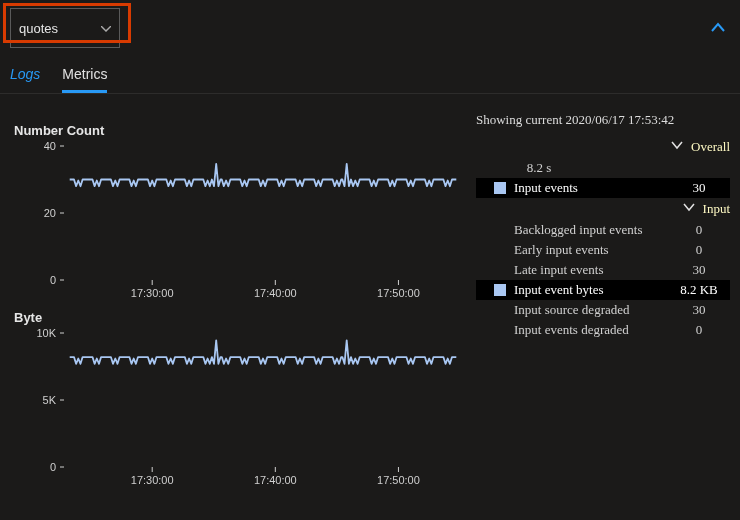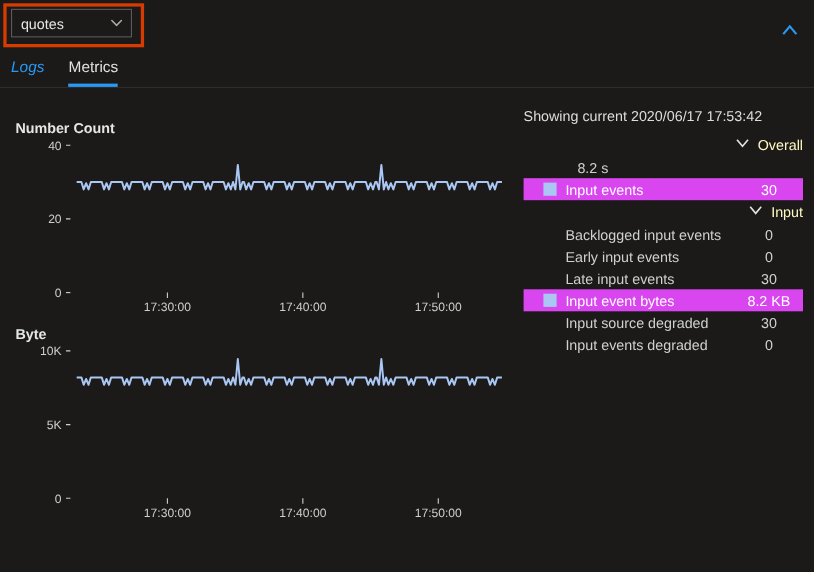--- a/index.html
+++ b/index.html
@@ -14,21 +14,21 @@
   .root { width: 740px; height: 520px; position: relative; }
 
   
   .topbar {
     display: flex; align-items: center;
     padding: 8px 10px 4px 10px;
     position: relative;
   }
   .dropdown {
     display: flex; align-items: center; justify-content: space-between;
-    width: 110px; height: 26px;
+    width: 110px; height: 40px;
     border: 1px solid #5a5a5a;
     background: #1b1a19;
     color: #e6e6e6;
     font-size: 13px;
     padding: 0 8px;
     cursor: pointer;
   }
   .dropdown .chev { font-size: 11px; opacity: .8; }
   .highlight-box {
     position: absolute;
@@ -56,21 +56,21 @@
     cursor: pointer;
     color: #e1e1e1;
     border-bottom: 3px solid transparent;
   }
   .tab.inactive { color: #2899f5; font-style: italic; }
   .tab.active { border-bottom-color: #2899f5; }
 
   
   .main { display: flex; padding: 12px 10px 0 10px; }
   .charts { width: 460px; margin-top: 11px; }
-  .side { width: 260px; padding-left: 6px; }
+  .side { width: 260px; padding-left: 6px; font-family: Liberation Serif, serif; }
 
   .chart-title {
     font-size: 13px; font-weight: 600;
     color: #e6e6e6; margin: 6px 0 2px 4px;
   }
   .chart-box { width: 460px; height: 164px; }
   .chart-box svg { display: block; }
 
   
   .showing { font-size: 13px; color: #dcdcdc; margin: 6px 0 8px 0; }
@@ -90,21 +90,21 @@
     color: #d0d0d0;
     cursor: pointer;
   }
   .metric-row .swatch {
     width: 12px; height: 12px;
     background: #a9c7f2;
     margin-right: 8px;
     visibility: hidden;
   }
   .metric-row.selected {
-    background: #d946ef;
+    background: #000000;
     color: #fff;
   }
   .metric-row.selected .swatch { visibility: visible; }
   .metric-row .label { flex: 1; }
   .metric-row .value { text-align: center; min-width: 50px; }
 
   .axis-tick { fill: #cfcfcf; font-size: 11px; }
   .axis-label { fill: #cfcfcf; font-size: 11px; text-anchor: middle; }
 </style>
 </head>

